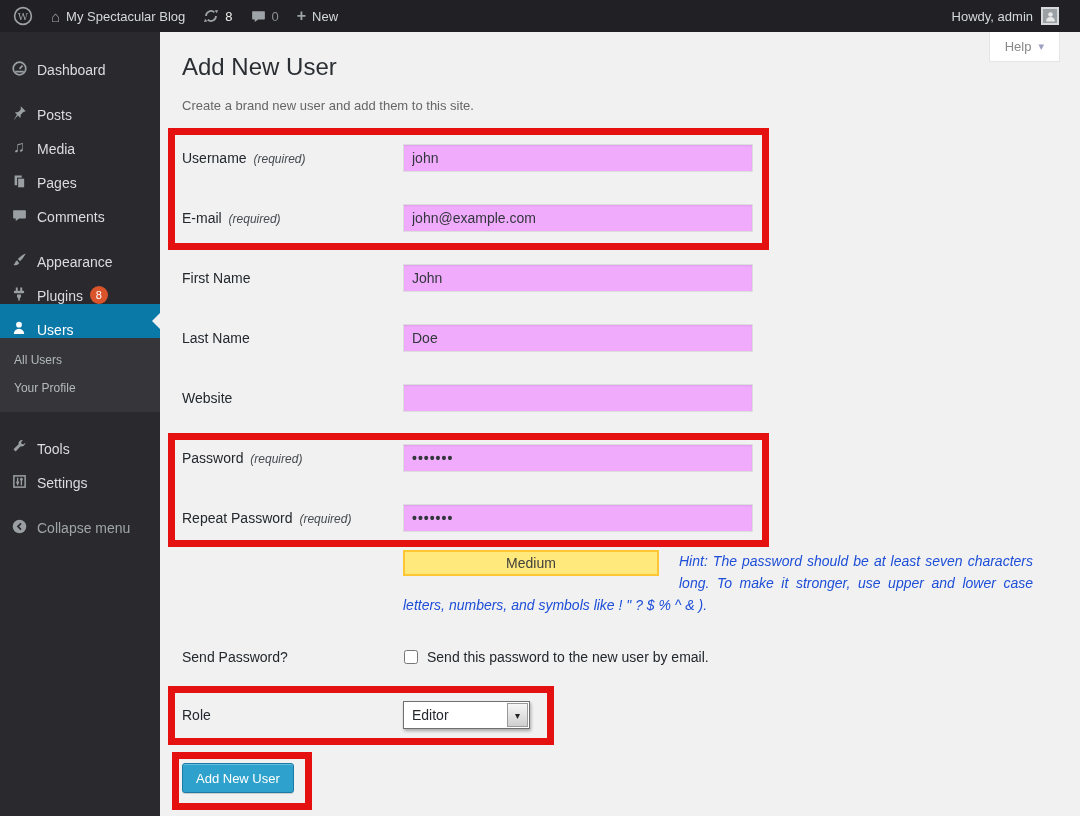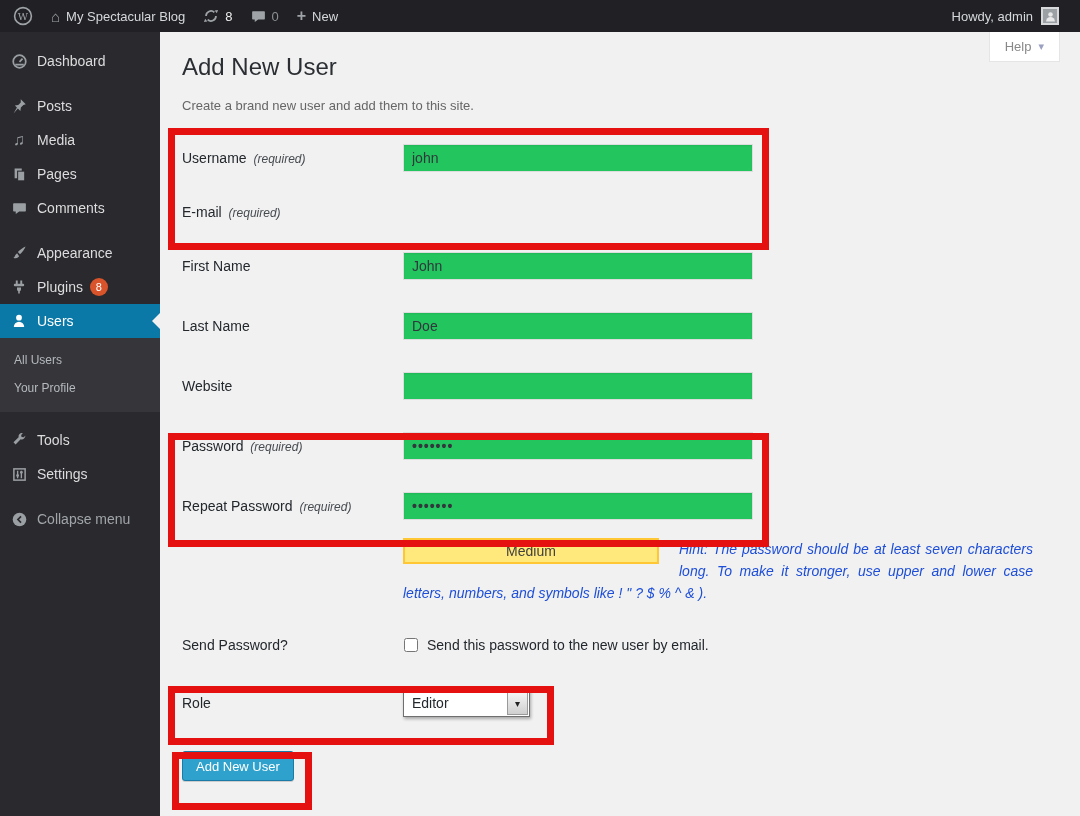--- a/index.html
+++ b/index.html
@@ -28,21 +28,21 @@
   .avatar {
     width:18px; height:18px; background:#9ba0a5; border:2px solid #d8d9da;
     display:flex; align-items:center; justify-content:center; margin-left:2px;
   }
 
   
   .sidebar {
     position:absolute; top:32px; left:0; bottom:0; width:160px;
     background:#2a2a2e; font-size:14px; color:#dcdcde; z-index:15;
   }
-  .mi { display:flex; align-items:center; height:34px; cursor:pointer; }
+  .mi { display:flex; align-items:flex-end; height:34px; cursor:pointer; }
   .mi .ico { width:20px; height:20px; margin:0 8px 0 9px; color:#9a9fa4;
              display:flex; align-items:center; justify-content:center; flex:none; }
   .mi .ico .glyph { font-size:16px; line-height:1; }
   .mi.gap { margin-top:11px; }
   .mi.first { margin-top:12px; }
   .mi.active { background:#0b79a8; color:#fff; position:relative; }
   .mi.active .ico { color:#fff; }
   .mi.active::after {
     content:""; position:absolute; right:0; top:50%; margin-top:-8px;
     width:0; height:0; border:8px solid transparent; border-right-color:#f1f1f1;
@@ -71,21 +71,21 @@
   .help-btn .tri { font-size:11px; color:#9aa0c0; }
   h1.page-title { font-size:24px; font-weight:400; line-height:29px; color:#2b2f33; }
   .desc { margin-top:17px; font-size:13px; color:#666; }
 
   .frm { margin-top:31px; }
   .row { display:flex; align-items:center; margin-bottom:32px; }
   .row.tight { margin-bottom:18px; }
   .lbl { width:221px; flex:none; font-size:14px; color:#23282d; }
   .req { font-style:italic; font-size:12px; color:#464b50; margin-left:3px; font-weight:400; }
   .txt {
-    width:350px; height:28px; border:1px solid #ddd; background:#22c55e;
+    width:350px; height:28px; border:1px solid #ddd; background:#f0abfc;
     padding:3px 8px; font-size:14px; color:#32373c;
     box-shadow:inset 0 1px 2px rgba(0,0,0,.07);
     font-family:inherit; outline:none;
   }
   .txt.pw { font-size:14px; letter-spacing:1px; font-weight:700; }
 
   .strength-wrap { margin-left:221px; width:630px; }
   .meter {
     float:left; width:256px; height:26px; line-height:22px;
     text-align:center; background:#ffe97d; border:2px solid #ffc733;
@@ -300,20 +300,21 @@
         <em class="req">(required)</em>
       </div>
       <input class="txt" type="text" value="john" style="">
     </div>
 
     <div class="row">
       <div class="lbl">
         <span>E-mail</span>
         <em class="req">(required)</em>
       </div>
+      <input class="txt" type="text" value="john@example.com" style="">
     </div>
 
     <div class="row">
       <div class="lbl">
         <span>First Name</span>
       </div>
       <input class="txt" type="text" value="John" style="">
     </div>
 
     <div class="row">

